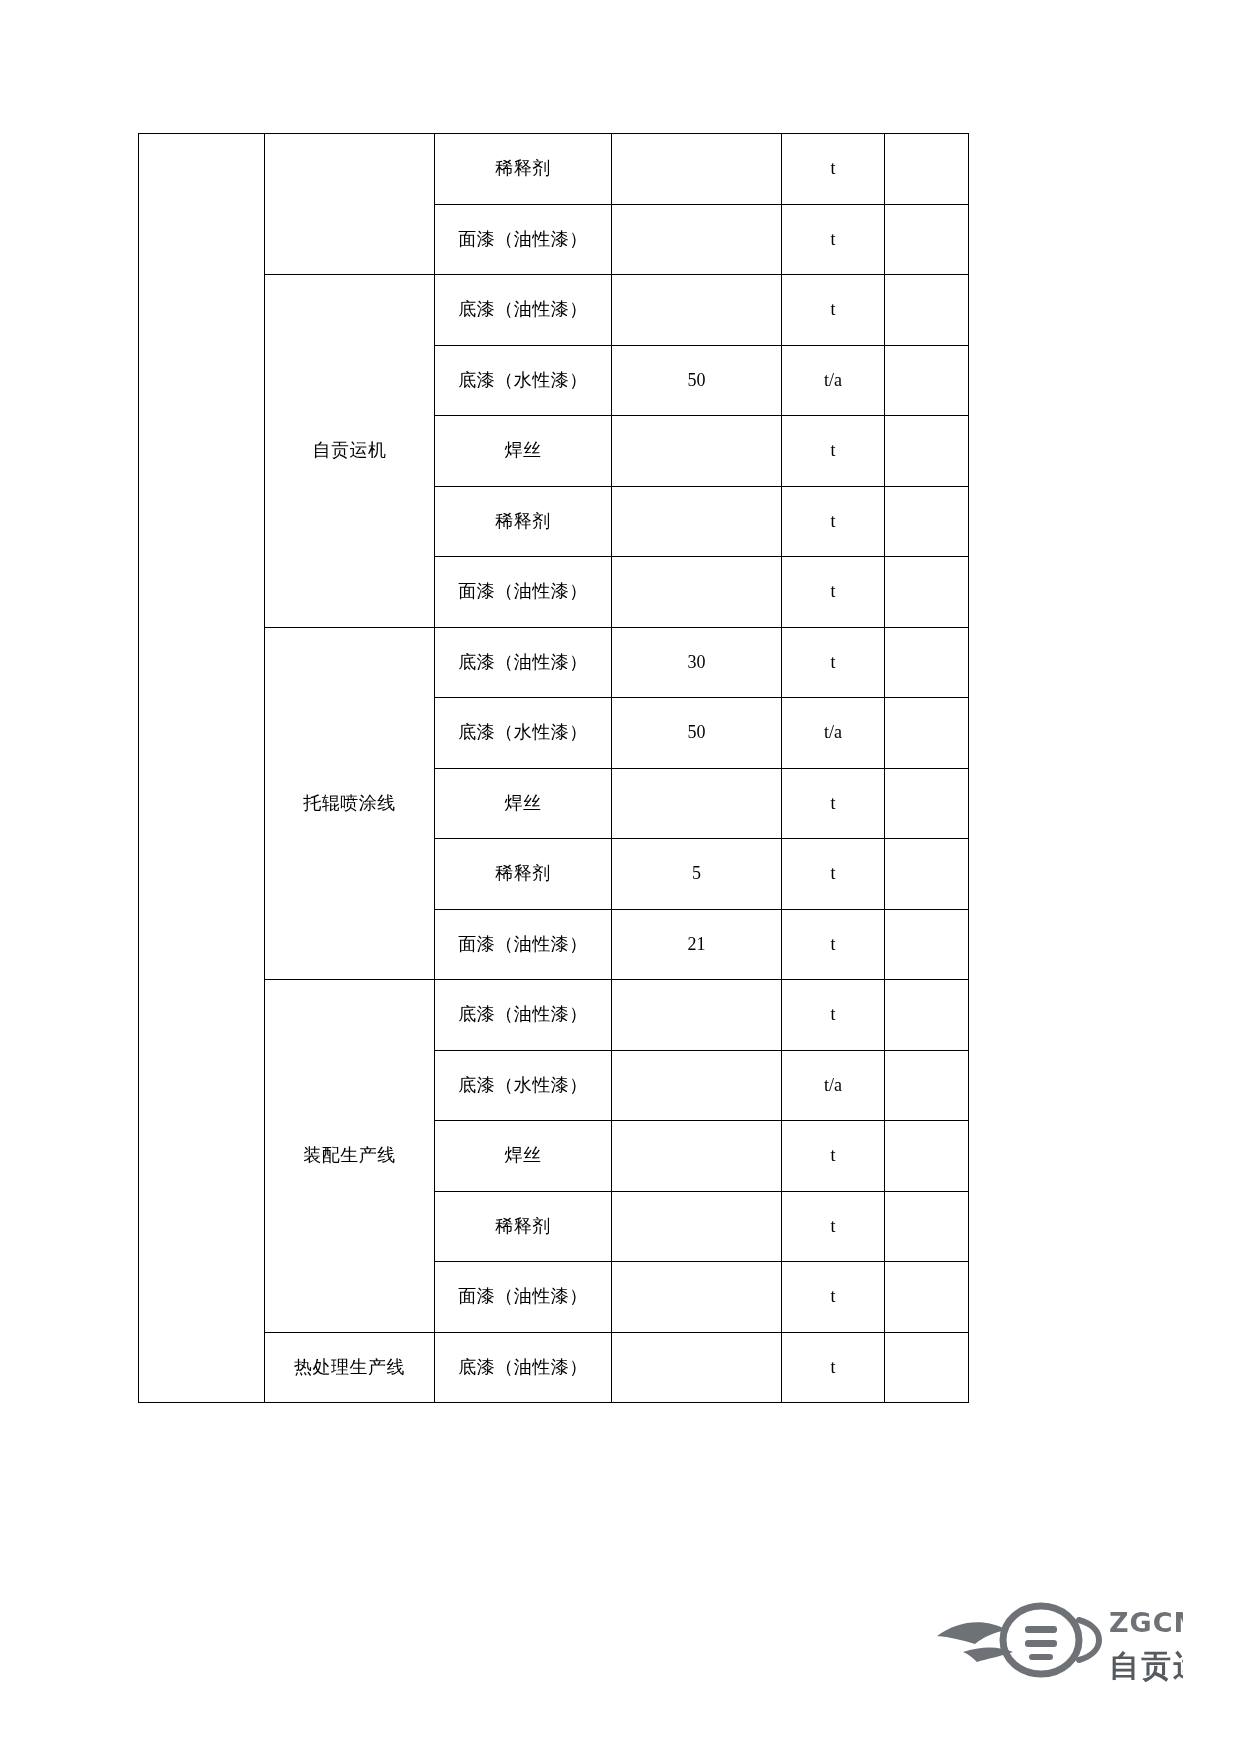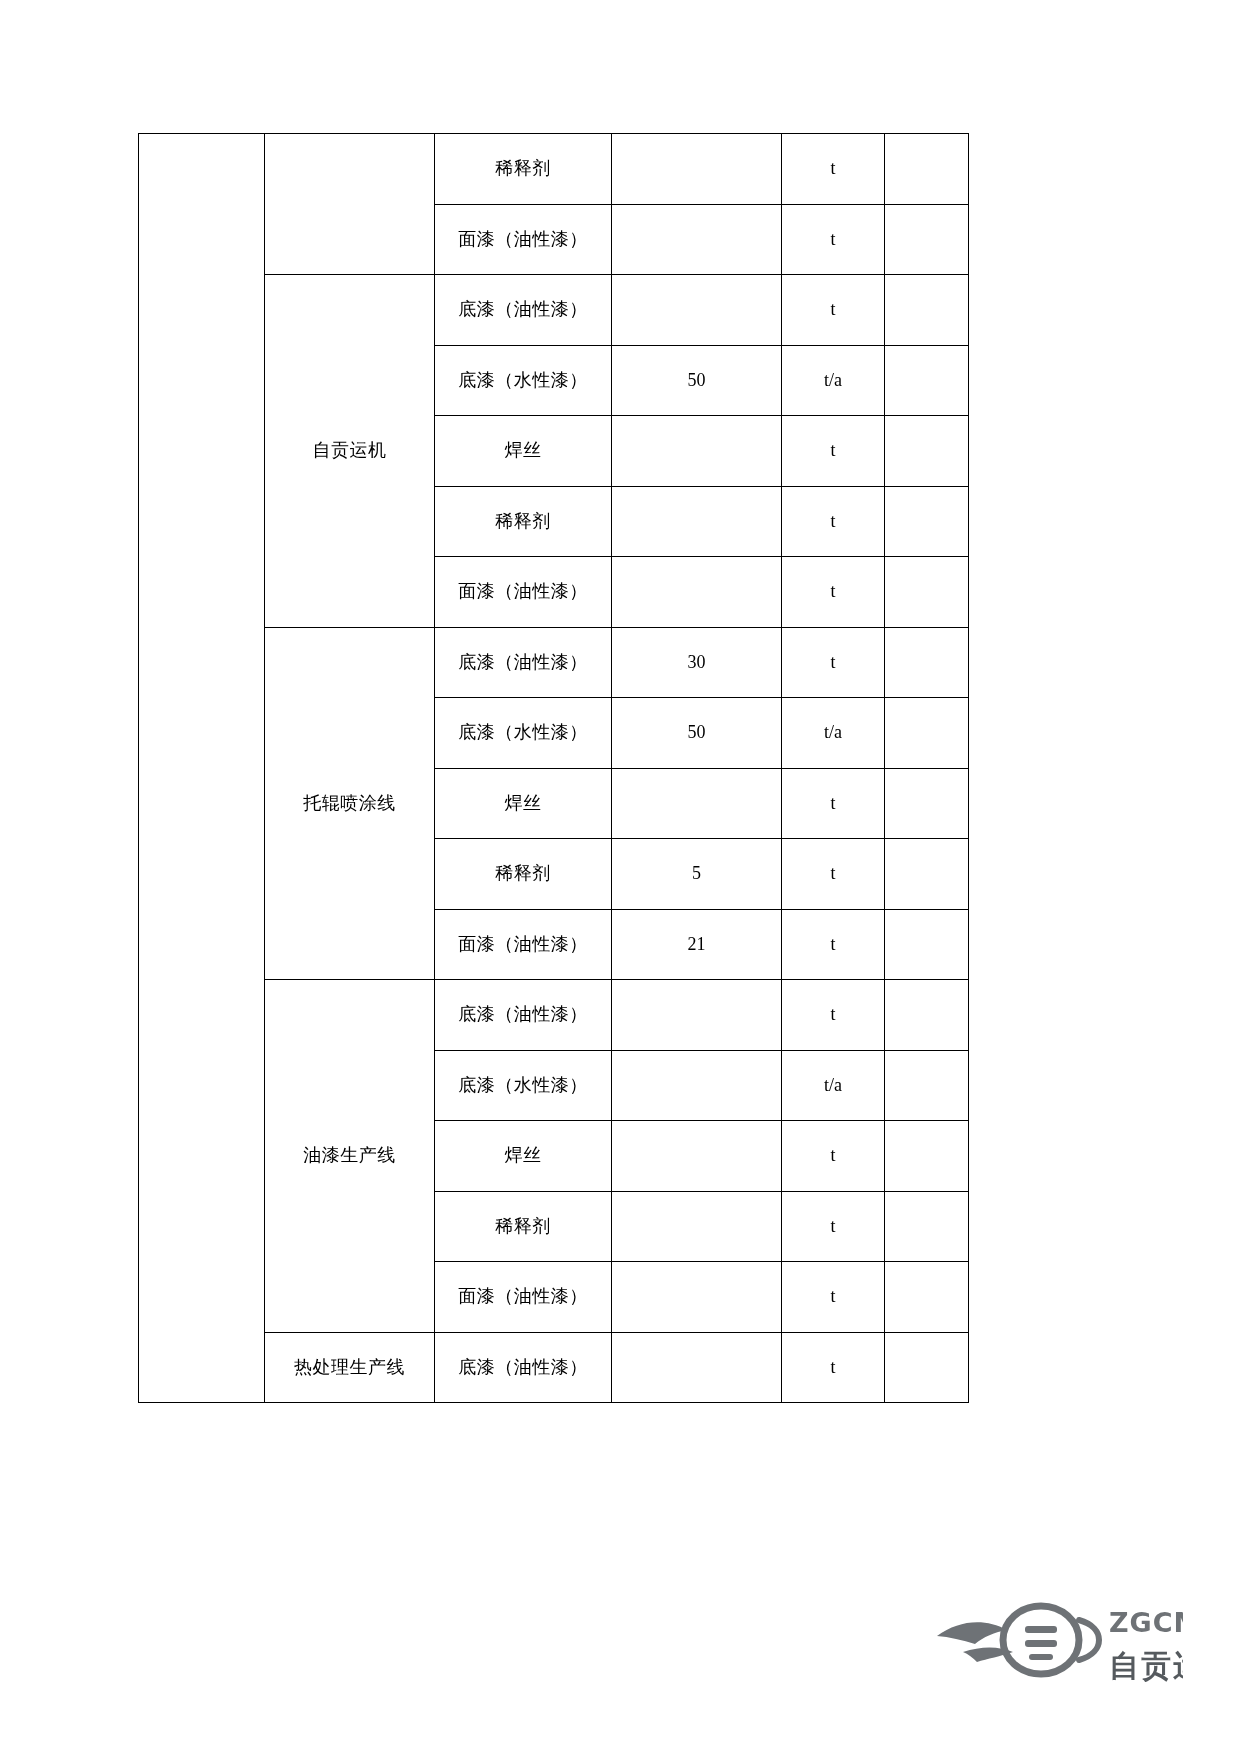--- a/index.html
+++ b/index.html
@@ -176,21 +176,21 @@
           <td class="col-f"></td>
         </tr>
         <tr>
           <td class="col-c cn">面漆（油性漆）</td>
           <td class="col-d num">21</td>
           <td class="col-e unit">t</td>
           <td class="col-f"></td>
         </tr>
 
         <tr>
-          <td class="col-b cn" rowspan="5">油漆生产线</td>
+          <td class="col-b cn" rowspan="5">装配生产线</td>
           <td class="col-c cn">底漆（油性漆）</td>
           <td class="col-d num"></td>
           <td class="col-e unit">t</td>
           <td class="col-f"></td>
         </tr>
         <tr>
           <td class="col-c cn">底漆（水性漆）</td>
           <td class="col-d num"></td>
           <td class="col-e unit">t/a</td>
           <td class="col-f"></td>

